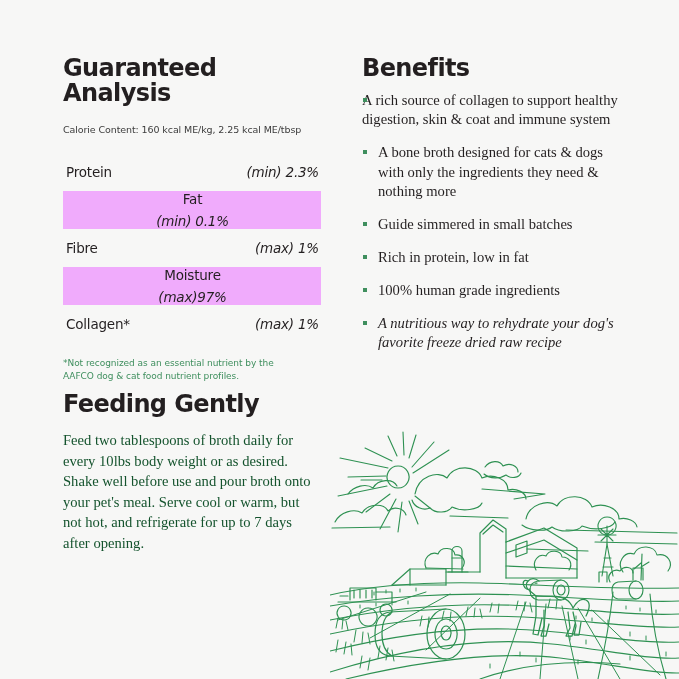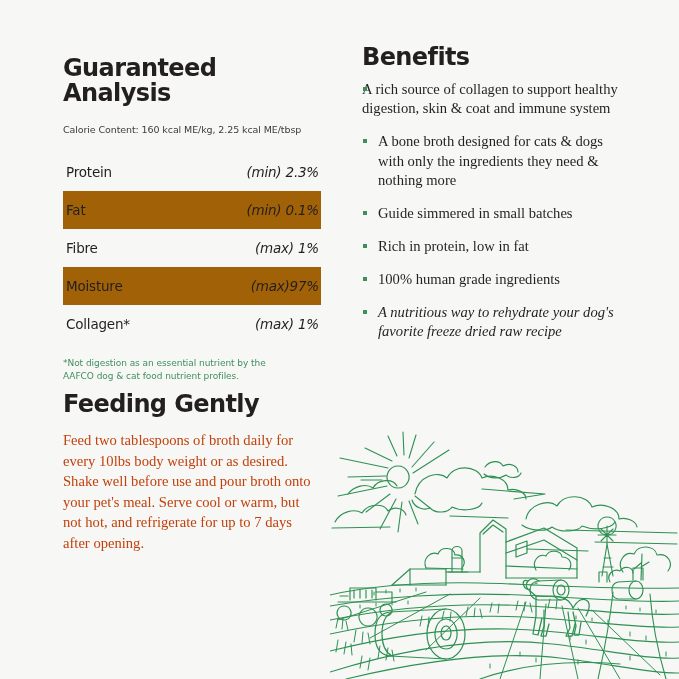--- a/index.html
+++ b/index.html
@@ -52,21 +52,22 @@
   }
   .ga-row {
     display: flex;
     align-items: center;
     justify-content: space-between;
     height: 38px;
     padding: 0 2px 0 3px;
     box-sizing: border-box;
   }
   .ga-row.alt {
-    background: #a16207;
+    background: #f0abfc;
+    flex-direction: column;
   }
   .ga-label,
   .ga-value {
     font-family: "DejaVu Sans", sans-serif;
     font-size: 13.5px;
     color: #231f20;
     letter-spacing: -0.2px;
     text-align: right;
   }
   .ga-value {
@@ -87,28 +88,28 @@
     position: absolute;
     left: 63px;
     top: 392px;
     width: 258px;
   }
   .feeding-body {
     margin-top: 13px;
     font-family: "Liberation Serif", serif;
     font-size: 14.6px;
     line-height: 1.41;
-    color: #c2410c;
+    color: #14532d;
   }
 
   
   .col-right {
     position: absolute;
     left: 362px;
-    top: 45px;
+    top: 56px;
     width: 262px;
   }
   .benefit-list {
     list-style: none;
     margin: 10px 0 0 0;
     padding: 0;
   }
   .benefit-item {
     position: relative;
     padding-left: 16px;
@@ -167,21 +168,21 @@
         <span class="ga-label">Moisture</span>
         <span class="ga-value">(max)97%</span>
       </div>
       <div class="ga-row">
         <span class="ga-label">Collagen*</span>
         <span class="ga-value">(max) 1%</span>
       </div>
     </div>
 
     <div class="footnote">
-      <div>*Not digestion as an essential nutrient by the</div>
+      <div>*Not recognized as an essential nutrient by the</div>
       <div>AAFCO dog &amp; cat food nutrient profiles.</div>
     </div>
   </div>
 
   <div class="feeding">
     <h2 class="section-title">Feeding Gently</h2>
     <p class="feeding-body">Feed two tablespoons of broth daily for every 10lbs body weight or as desired. Shake well before use and pour broth onto your pet's meal. Serve cool or warm, but not hot, and refrigerate for up to 7 days after opening.</p>
   </div>
 
   <div class="col-right">

